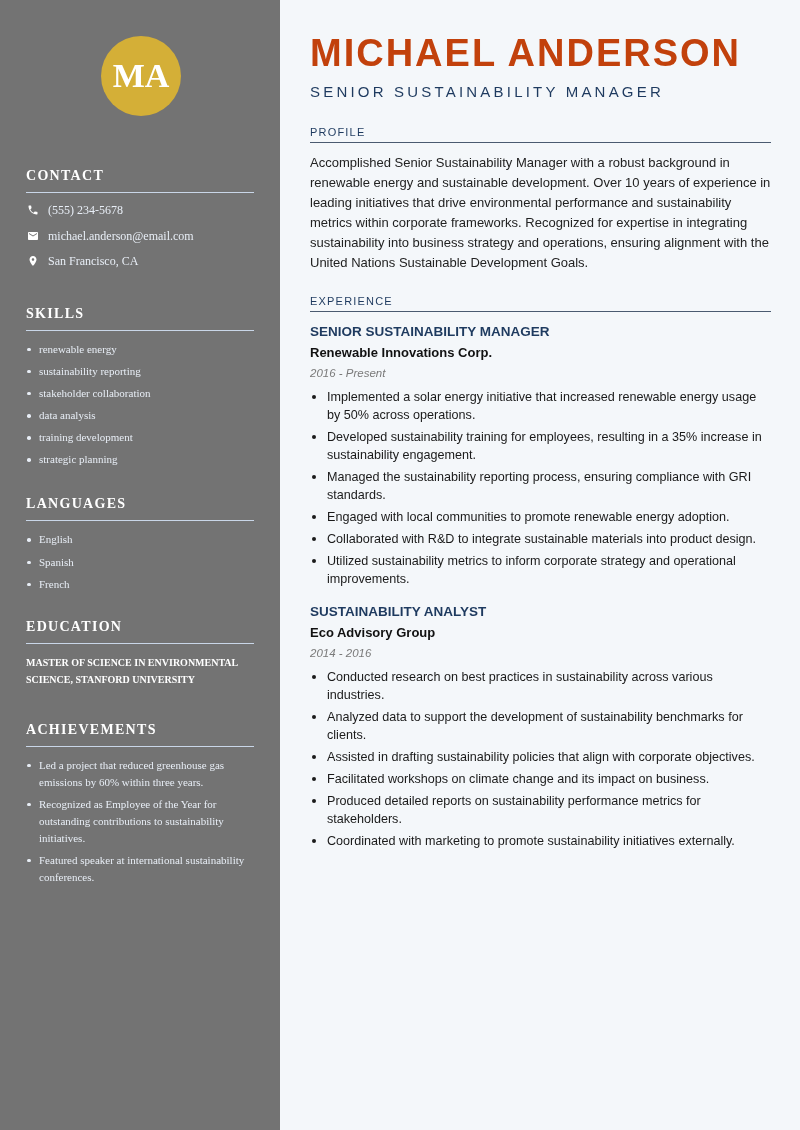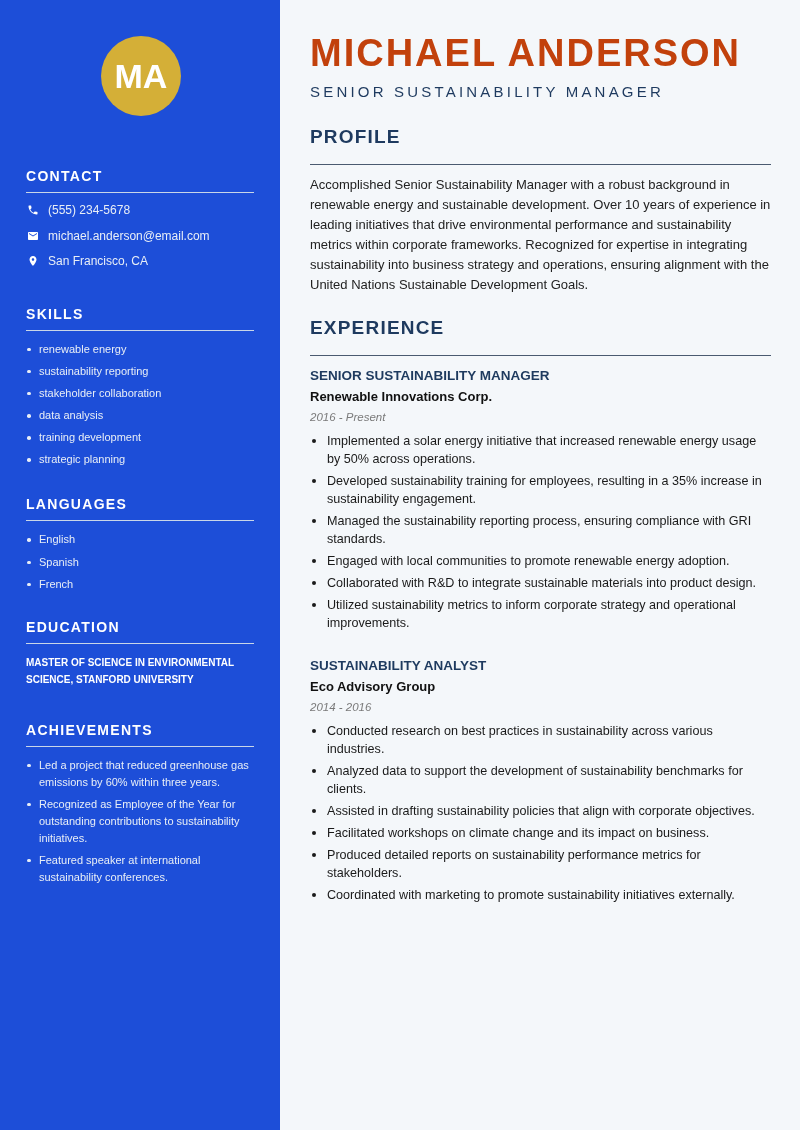--- a/index.html
+++ b/index.html
@@ -9,24 +9,25 @@
       background: #f4f7fa;
       position: relative;
       overflow: hidden;
     }
     .page { display: flex; width: 800px; height: 1130px; }
 
     
     .sidebar {
       width: 280px;
       height: 1130px;
-      background: #1d4ed8;
+      background: #737373;
       color: #ffffff;
       padding: 36px 26px 0 26px;
       flex-shrink: 0;
+      font-family: Liberation Serif, serif;
     }
     .avatar {
       width: 80px; height: 80px;
       border-radius: 50%;
       background: #d4af37;
       margin: 0 auto;
       display: flex; align-items: center; justify-content: center;
       color: #ffffff;
       font-weight: bold;
       font-size: 34px;
@@ -101,42 +102,42 @@
       letter-spacing: 2px;
       line-height: 46px;
     }
     .title {
       font-size: 15px;
       color: #1e3a5f;
       letter-spacing: 3.2px;
       margin-top: 7px;
     }
     .main-heading {
-      font-size: 19px;
-      font-weight: bold;
+      font-size: 11px;
+      font-weight: normal;
       letter-spacing: 1.2px;
       color: #1e3a5f;
-      padding-bottom: 16px;
+      padding-bottom: 4px;
       border-bottom: 1.3px solid #4a5a70;
     }
     .sec-profile { margin-top: 26px; }
     .profile-text {
       font-size: 13px;
       line-height: 20px;
       color: #222;
       margin-top: 10px;
     }
     .sec-experience { margin-top: 22px; }
     .job-title {
       font-size: 13.5px;
       font-weight: bold;
       color: #1e3a5f;
       margin-top: 12px;
     }
-    .job-title.second { margin-top: 26px; }
+    .job-title.second { margin-top: 16px; }
     .job-company {
       font-size: 13px;
       font-weight: bold;
       color: #111;
       margin-top: 6px;
     }
     .job-dates {
       font-size: 11.5px;
       font-style: italic;
       color: #7a7a7a;

